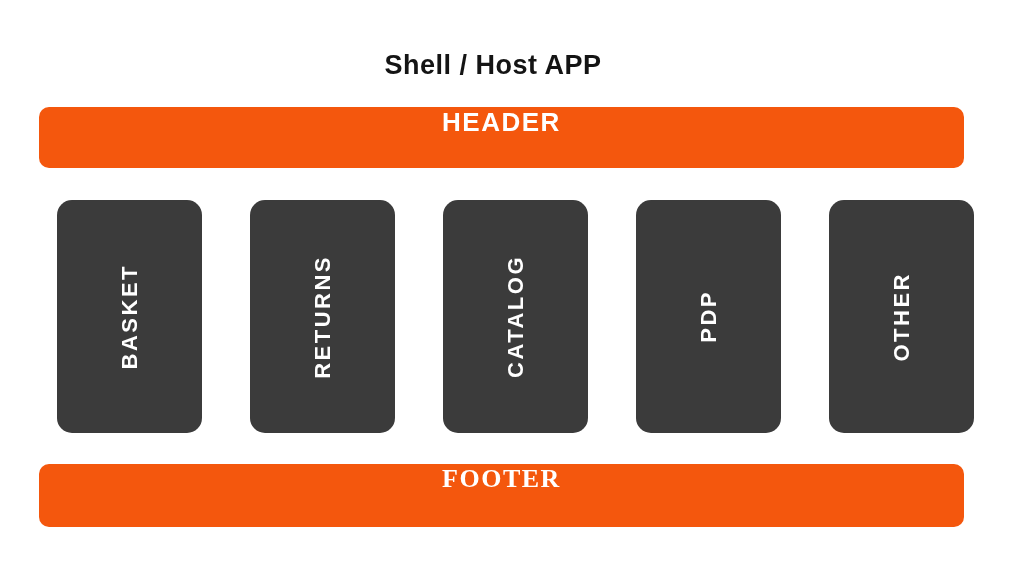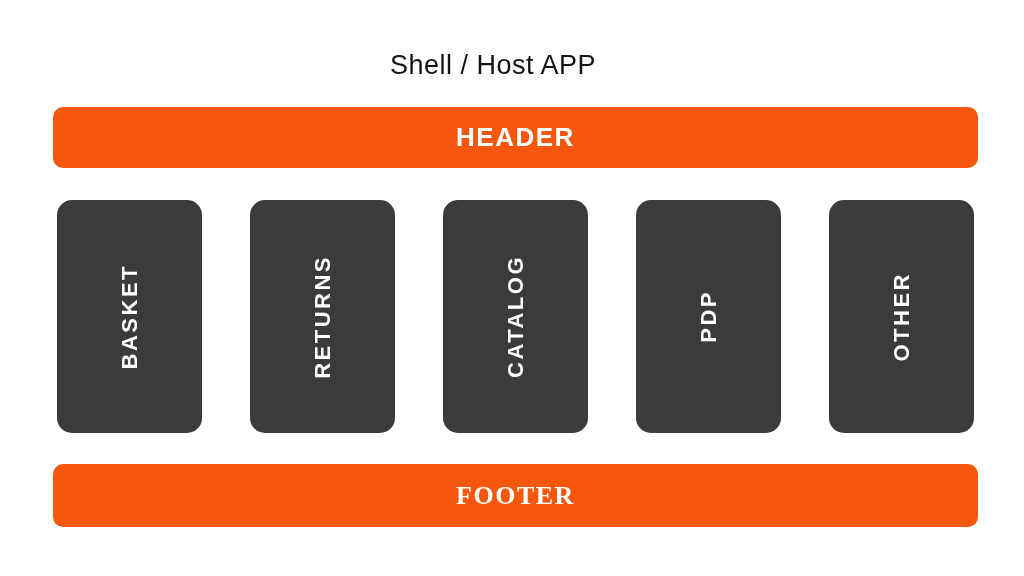--- a/index.html
+++ b/index.html
@@ -13,33 +13,32 @@
     font-family: "Liberation Sans", "DejaVu Sans", sans-serif;
   }
 
   .diagram-title {
     position: absolute;
     top: 50px;
     left: 0;
     width: 986px;
     text-align: center;
     font-size: 27px;
-    font-weight: 400;
+    font-weight: 700;
     color: #141414;
     letter-spacing: 0.5px;
   }
 
   .bar {
     position: absolute;
-    left: 53px;
+    left: 39px;
     width: 925px;
     background: #f4570d;
     border-radius: 10px;
     display: flex;
-    align-items: center;
     justify-content: center;
   }
   .bar.header { top: 107px; height: 61px; }
   .bar.footer { top: 464px; height: 63px; font-family: Liberation Serif, serif; }
 
   .bar-label {
     color: #ffffff;
     font-size: 26px;
     font-weight: 800;
     letter-spacing: 1.5px;

